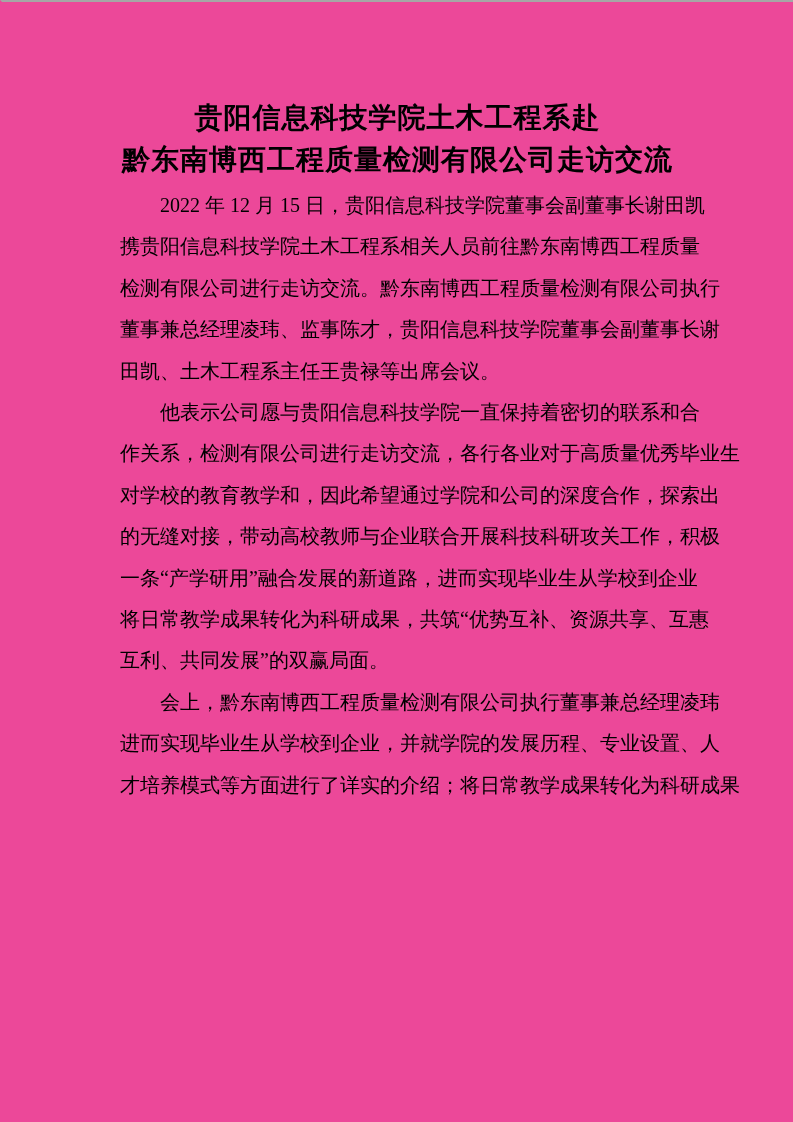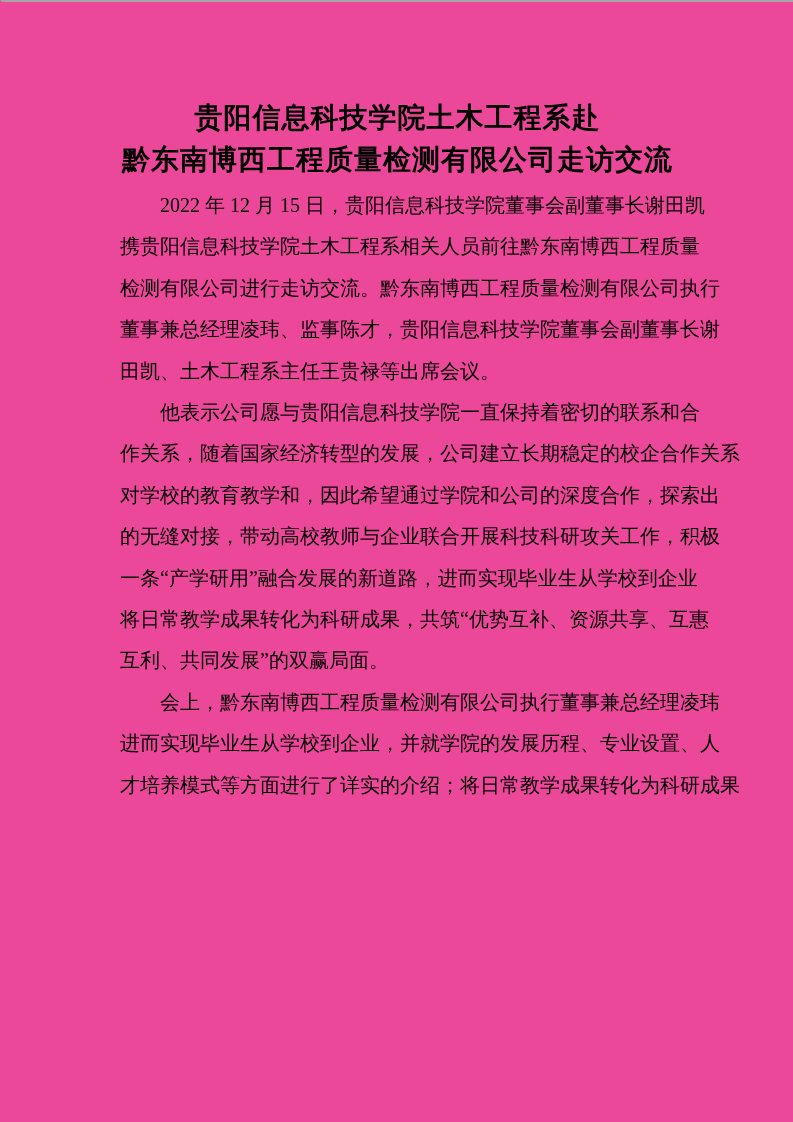--- a/index.html
+++ b/index.html
@@ -58,21 +58,21 @@
   <div class="doc-body">
       <div class="para">
         <div class="line first">2022 年 12 月 15 日，贵阳信息科技学院董事会副董事长谢田凯</div>
         <div class="line">携贵阳信息科技学院土木工程系相关人员前往黔东南博西工程质量</div>
         <div class="line">检测有限公司进行走访交流。黔东南博西工程质量检测有限公司执行</div>
         <div class="line">董事兼总经理凌玮、监事陈才，贵阳信息科技学院董事会副董事长谢</div>
         <div class="line">田凯、土木工程系主任王贵禄等出席会议。</div>
       </div>
       <div class="para">
         <div class="line first">他表示公司愿与贵阳信息科技学院一直保持着密切的联系和合</div>
-        <div class="line">作关系，随着国家经济转型的发展，公司建立长期稳定的校企合作关系</div>
+        <div class="line">作关系，检测有限公司进行走访交流，各行各业对于高质量优秀毕业生</div>
         <div class="line">对学校的教育教学和，因此希望通过学院和公司的深度合作，探索出</div>
         <div class="line">的无缝对接，带动高校教师与企业联合开展科技科研攻关工作，积极</div>
         <div class="line">一条“产学研用”融合发展的新道路，进而实现毕业生从学校到企业</div>
         <div class="line">将日常教学成果转化为科研成果，共筑“优势互补、资源共享、互惠</div>
         <div class="line">互利、共同发展”的双赢局面。</div>
       </div>
       <div class="para">
         <div class="line first">会上，黔东南博西工程质量检测有限公司执行董事兼总经理凌玮</div>
         <div class="line">进而实现毕业生从学校到企业，并就学院的发展历程、专业设置、人</div>
         <div class="line">才培养模式等方面进行了详实的介绍；将日常教学成果转化为科研成果</div>

